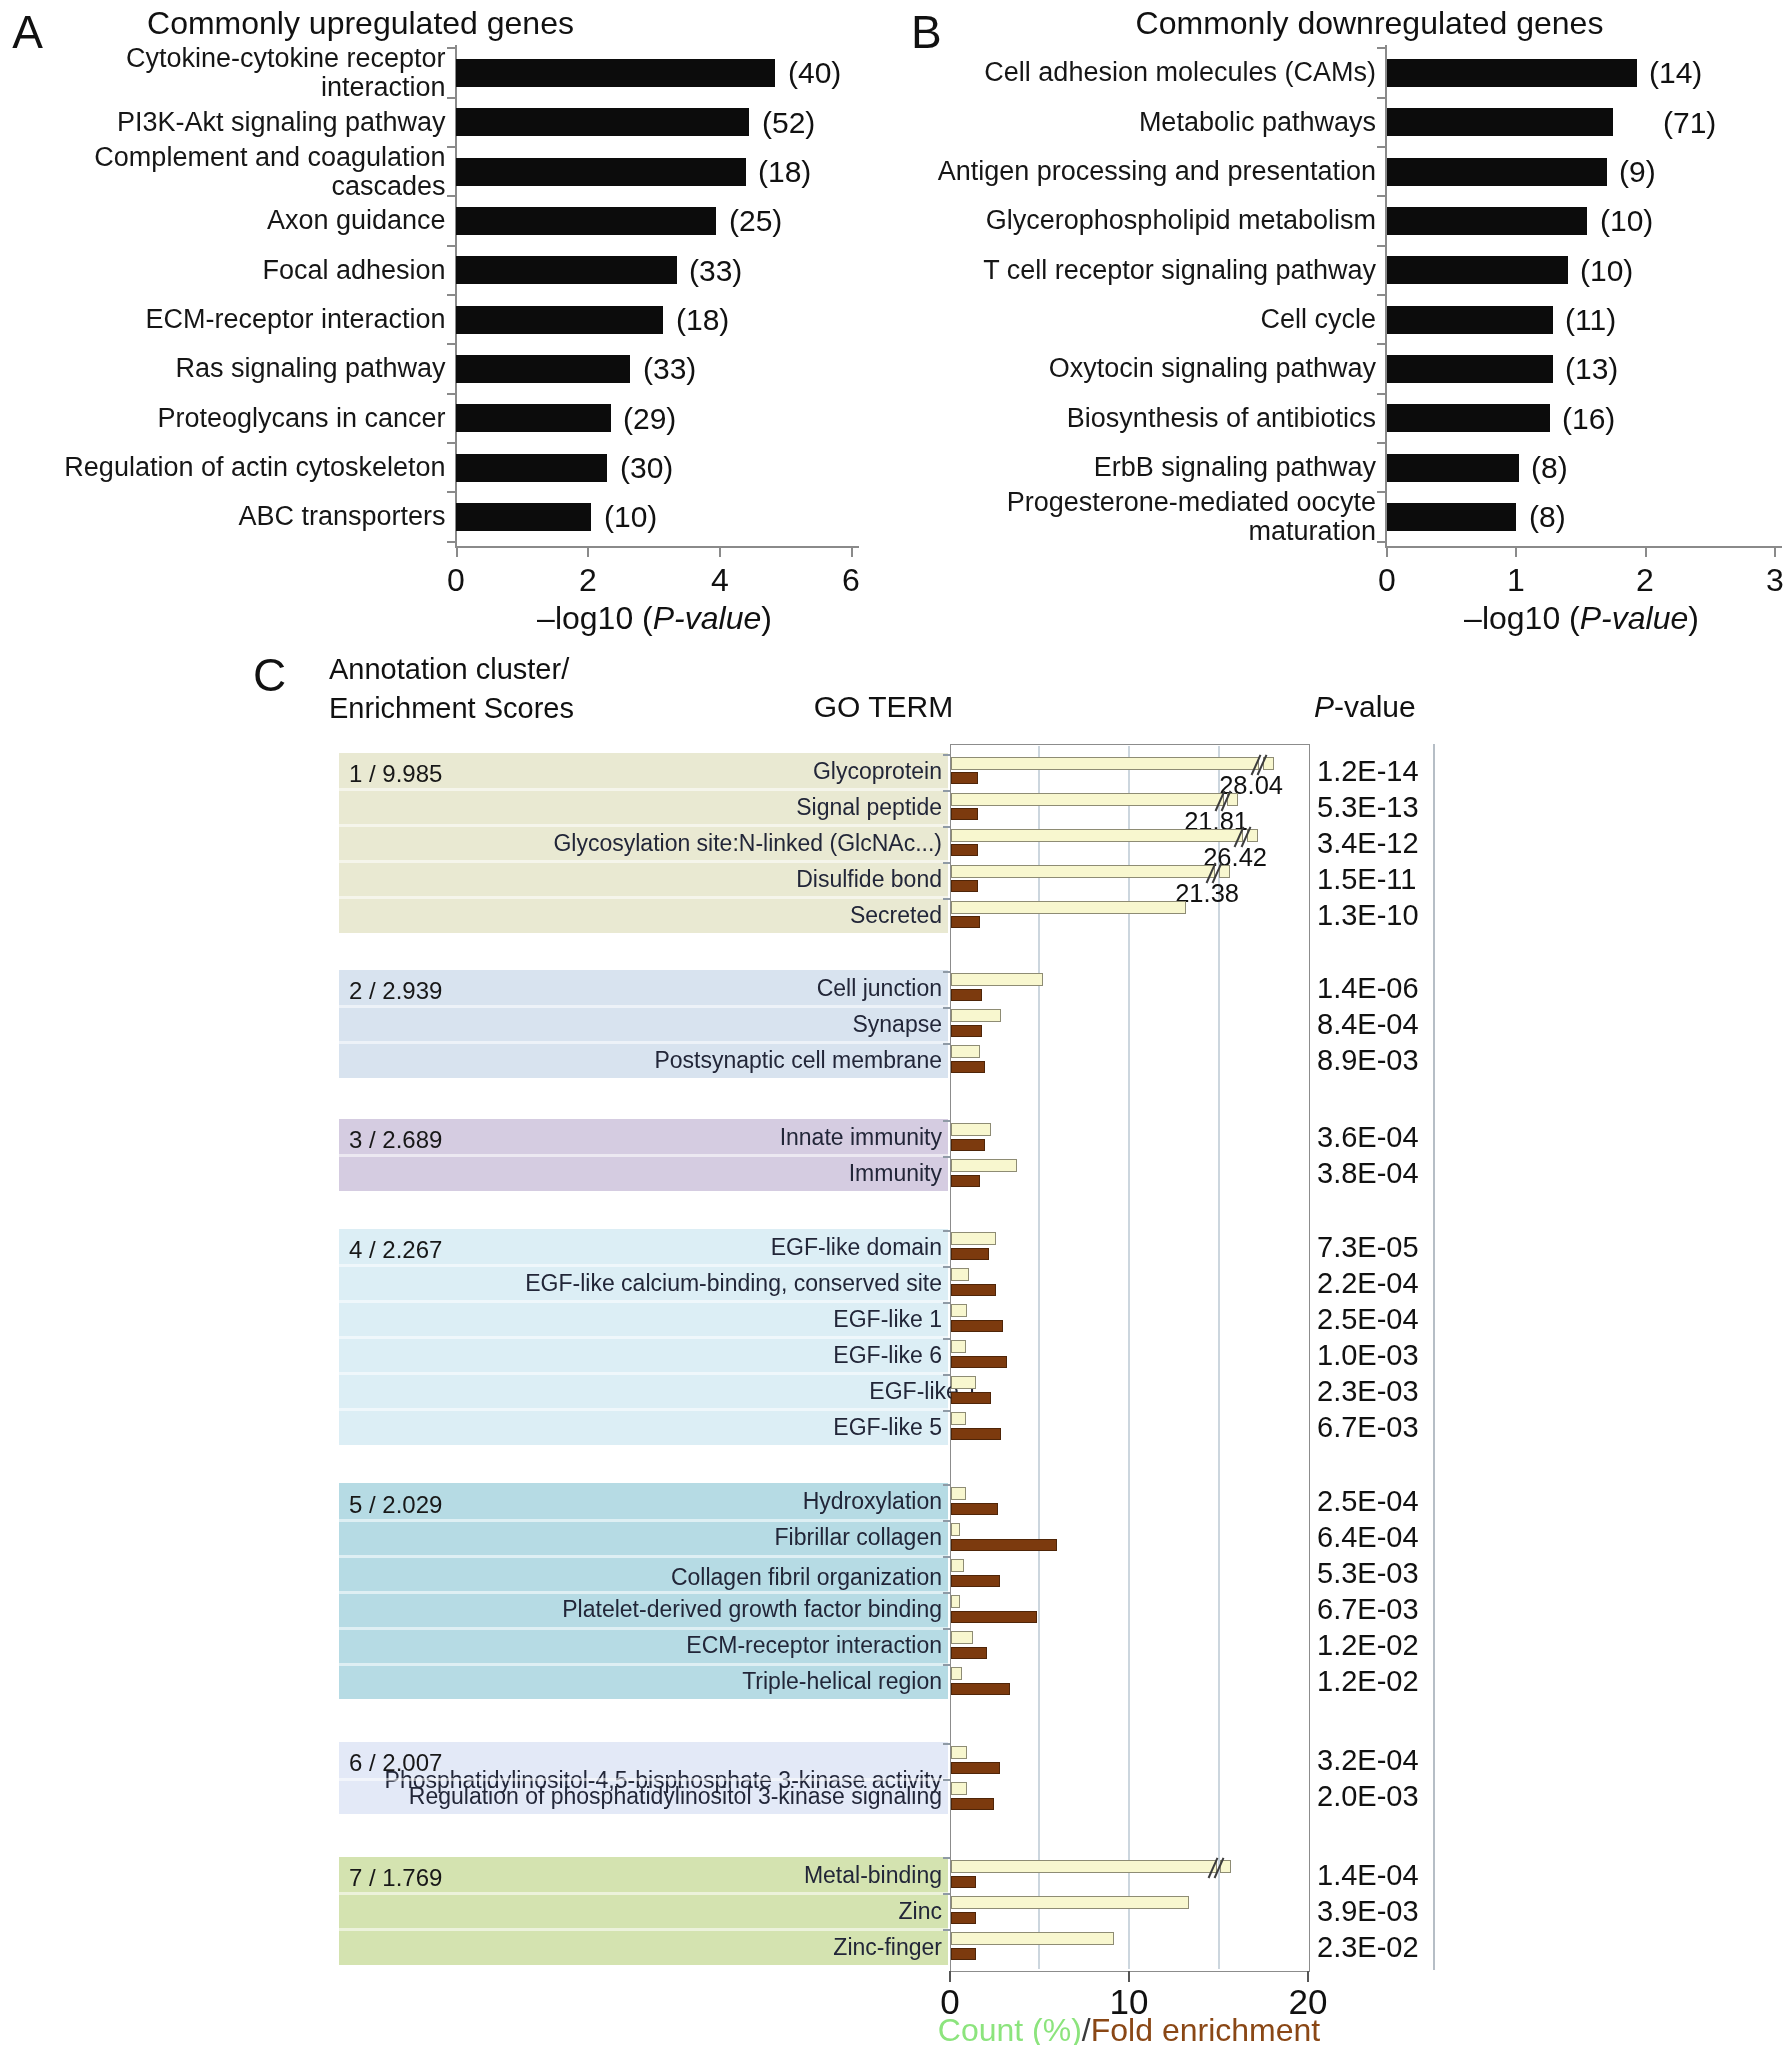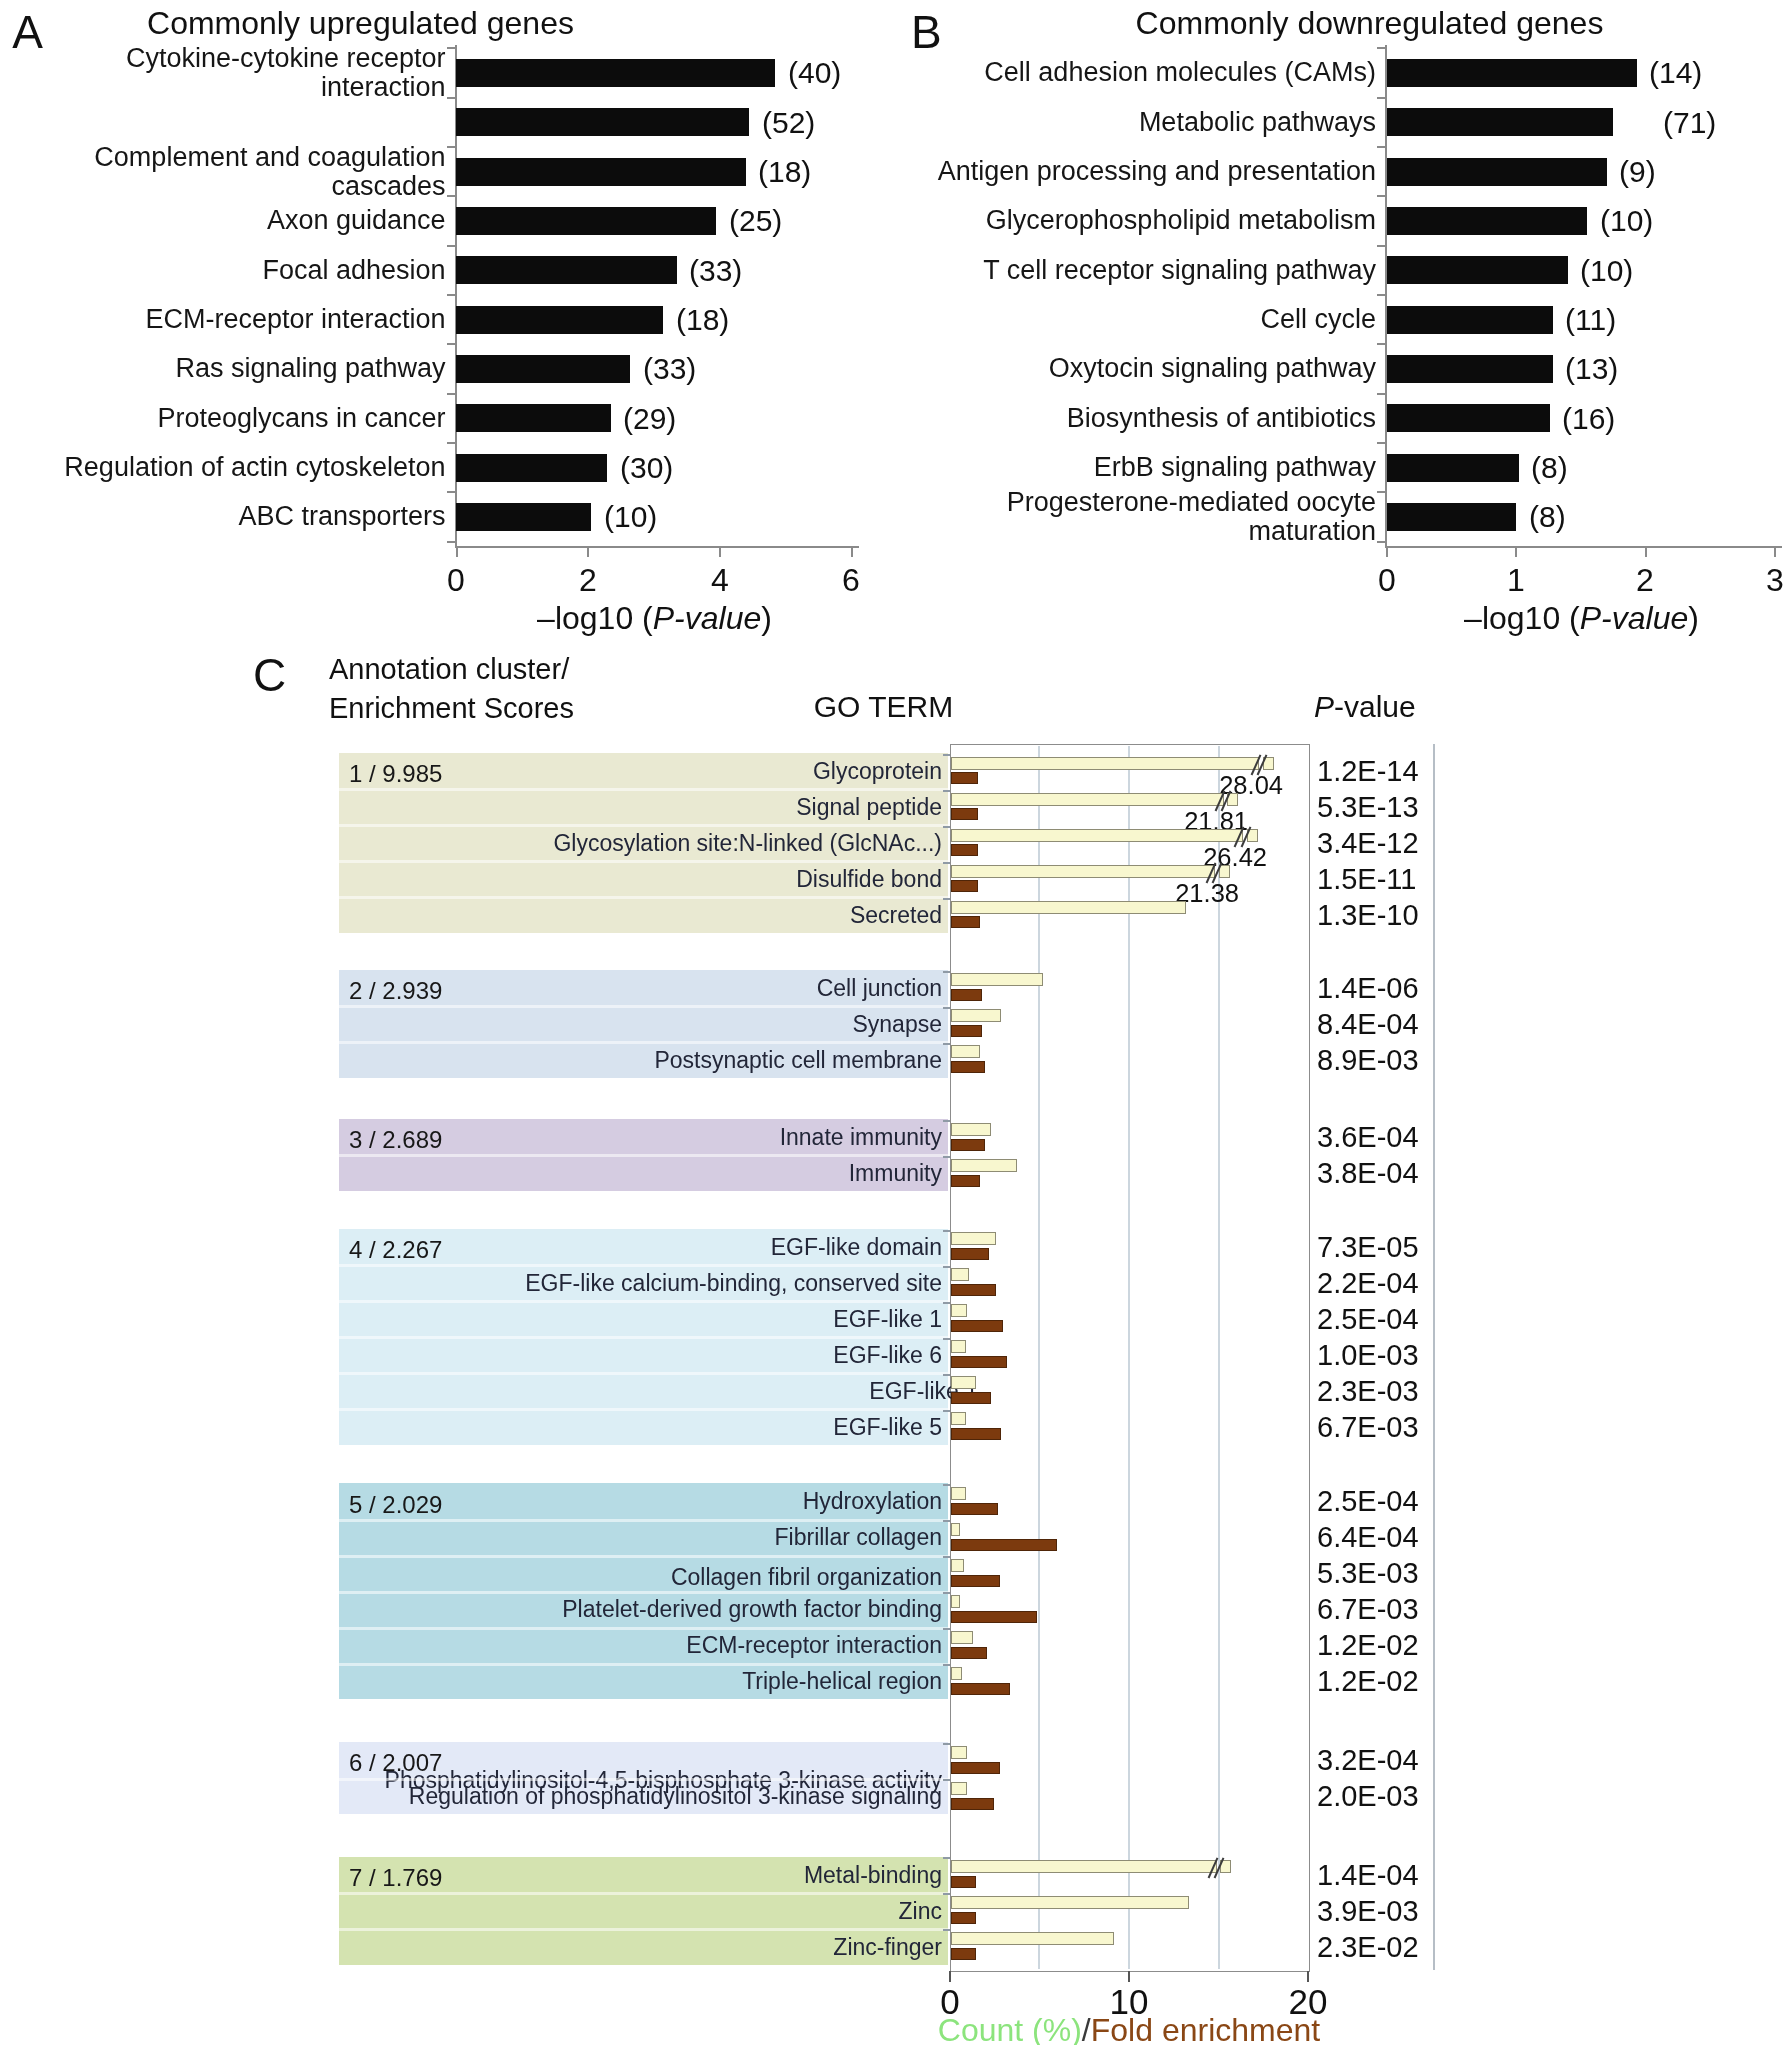--- a/index.html
+++ b/index.html
@@ -61,20 +61,21 @@
       <div class="abs axis-line" style="left: 587px; top: 546px; width: 2.2px; height: 10.5px;"></div>
       <div class="abs tick-num" style="left: 553px; top: 562px; width: 70px;">2</div>
       <div class="abs axis-line" style="left: 719px; top: 546px; width: 2.2px; height: 10.5px;"></div>
       <div class="abs tick-num" style="left: 685px; top: 562px; width: 70px;">4</div>
       <div class="abs axis-line" style="left: 851px; top: 546px; width: 2.2px; height: 10.5px;"></div>
       <div class="abs tick-num" style="left: 816px; top: 562px; width: 70px;">6</div>
       <div class="abs x-axis-label" style="left: 391px; top: 600px; width: 527px;"><span>–log10 (</span><i>P-value</i><span>)</span></div>
       <div class="abs cat-label" style="left: 24.6px; top: 48px; width: 421px; height: 49px;">Cytokine-cytokine receptor interaction</div>
       <div class="abs bar-black" style="left: 456px; top: 59px; width: 319px; height: 28px; background: rgb(12, 12, 12);"></div>
       <div class="abs count-label" style="left: 788px; top: 48px; height: 49px;">(40)</div>
+      <div class="abs cat-label" style="left: 24.6px; top: 98px; width: 421px; height: 49px;">PI3K-Akt signaling pathway</div>
       <div class="abs bar-black" style="left: 456px; top: 108px; width: 293px; height: 28px; background: rgb(12, 12, 12);"></div>
       <div class="abs count-label" style="left: 762px; top: 98px; height: 49px;">(52)</div>
       <div class="abs cat-label" style="left: 24.6px; top: 147px; width: 421px; height: 49px;">Complement and coagulation cascades</div>
       <div class="abs bar-black" style="left: 456px; top: 158px; width: 290px; height: 28px; background: rgb(12, 12, 12);"></div>
       <div class="abs count-label" style="left: 758px; top: 147px; height: 49px;">(18)</div>
       <div class="abs cat-label" style="left: 24.6px; top: 196px; width: 421px; height: 49px;">Axon guidance</div>
       <div class="abs bar-black" style="left: 456px; top: 207px; width: 260px; height: 28px; background: rgb(12, 12, 12);"></div>
       <div class="abs count-label" style="left: 729px; top: 196px; height: 49px;">(25)</div>
       <div class="abs cat-label" style="left: 24.6px; top: 246px; width: 421px; height: 49px;">Focal adhesion</div>
       <div class="abs bar-black" style="left: 456px; top: 256px; width: 221px; height: 28px; background: rgb(12, 12, 12);"></div>

